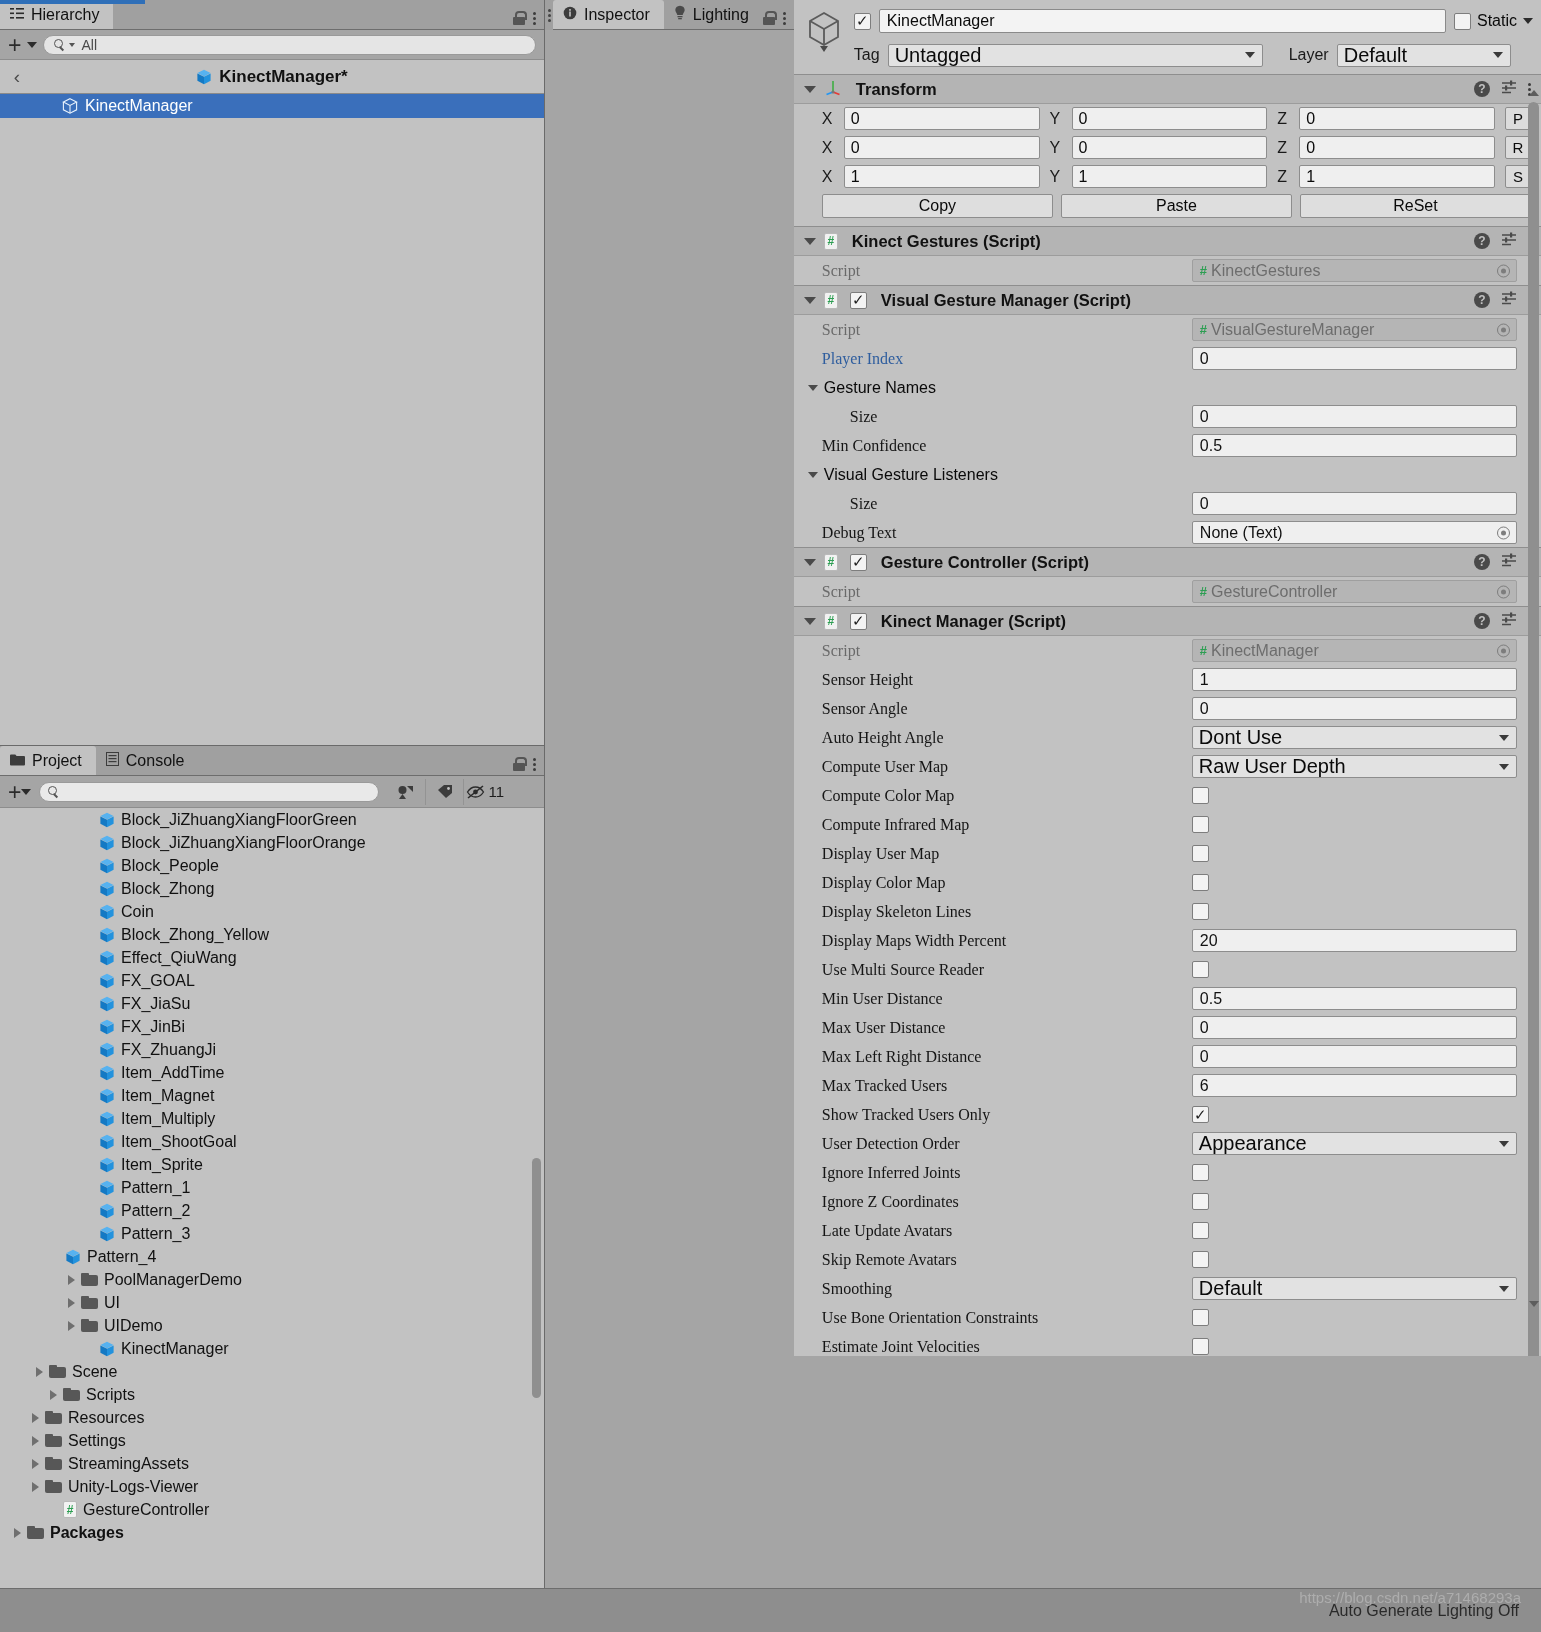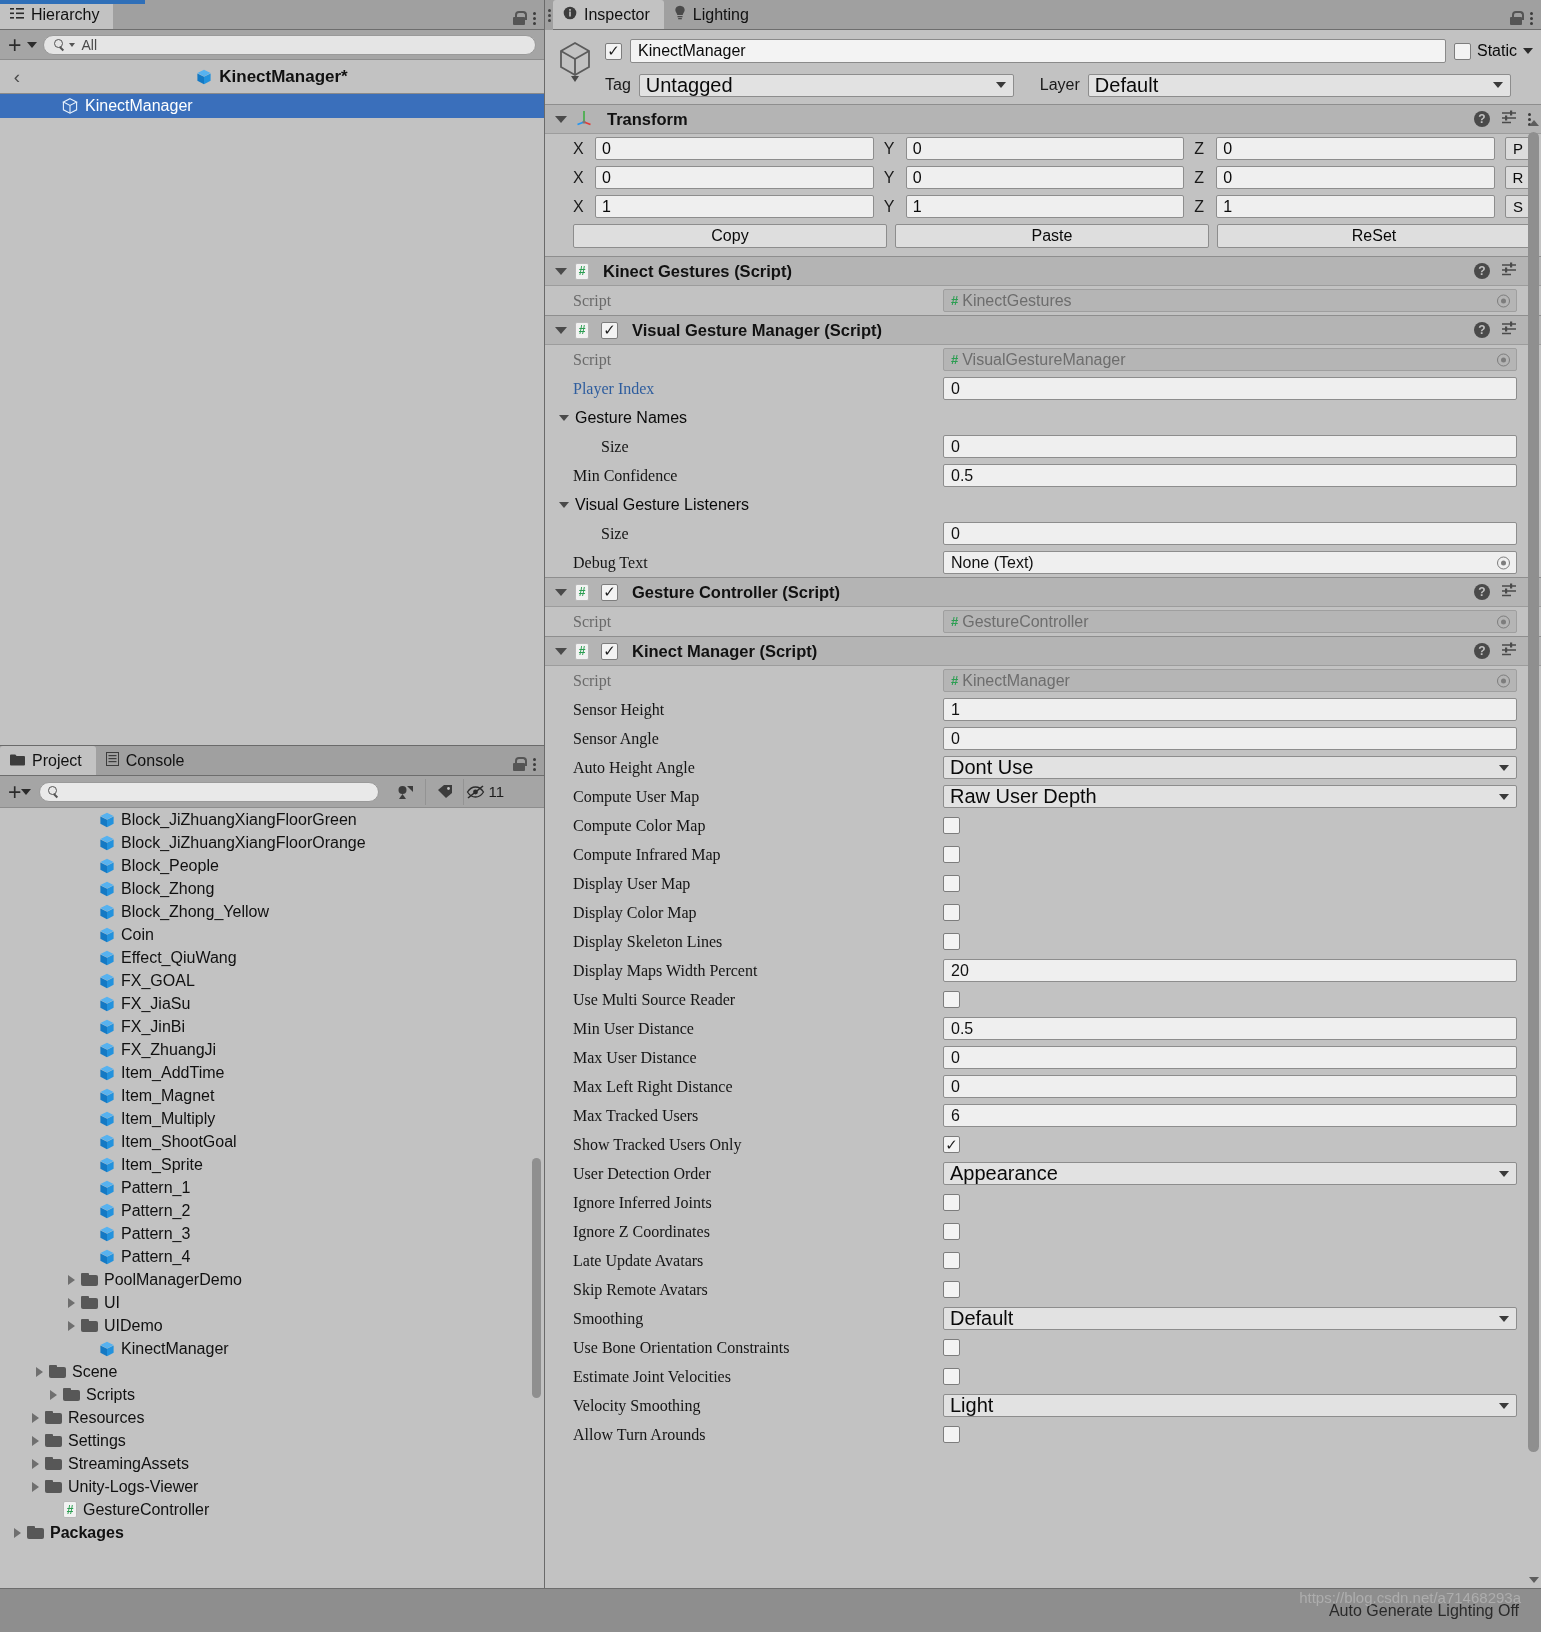--- a/index.html
+++ b/index.html
@@ -101,21 +101,21 @@
   .folder::before { content:""; position:absolute; left:0; top:2px; width:17px; height:11px; background:#575757; border-radius:1px 2px 2px 2px;}
   .folder::after { content:""; position:absolute; left:0; top:0; width:8px; height:3px; background:#575757; border-radius:1px 1px 0 0;}
   .cs-icon { width: 14px; height: 17px; flex:none; background:#f2f2f2; border:1px solid #b9b9b9;
              border-radius: 2px; color: #2c9e52; font-size: 12px; font-weight: bold;
              display:flex; align-items:center; justify-content:center; line-height:1; }
   .bold { font-weight: bold; }
 
   .proj-scroll { position:absolute; right:3px; width:9px; background:#8f8f8f; border-radius:5px; }
 
   
-  .right { width: 996px; height: 1632px; display:flex; flex-direction: column; background:#a5a5a5; }
+  .right { width: 996px; height: 1356px; display:flex; flex-direction: row; background:#a5a5a5; }
   .insp-tabbar { background:#a0a0a0; }
   .insp-tabbar .tab.active { background:#c2c2c2; }
 
   .insp-body { flex:1; background:#c2c2c2; overflow:hidden; position:relative; }
 
   .go-header { display:flex; align-items:flex-start; padding: 8px 8px 4px 10px; gap: 8px; background:#c2c2c2; }
   .go-icon { width: 42px; height: 46px; flex:none; position: relative; padding-top: 2px;}
   .go-rows { flex:1; }
   .go-line1 { display:flex; align-items:center; gap: 8px; height: 26px; }
   .cb { width: 17px; height: 17px; background:#f3f3f3; border:1px solid #7d7d7d; border-radius:2px;
@@ -371,42 +371,42 @@
             </div>
             <div class="prow" style="padding-left: 86px;">
               <span class="tri hidden"></span>
               <span class="cube">
                 <svg width="16" height="16" viewBox="0 0 16 16">
                   <path d="M8 0.7 L14.6 4.1 L8 7.5 L1.4 4.1 Z" fill="#56b2f0"></path>
                   <path d="M1.4 4.4 L8 7.8 L8 15.2 L1.4 11.8 Z" fill="#1479c4"></path>
                   <path d="M14.6 4.4 L8 7.8 L8 15.2 L14.6 11.8 Z" fill="#2392dd"></path>
                 </svg>
               </span>
+              <span>Coin</span>
+            </div>
+            <div class="prow" style="padding-left: 86px;">
+              <span class="tri hidden"></span>
+              <span class="cube">
+                <svg width="16" height="16" viewBox="0 0 16 16">
+                  <path d="M8 0.7 L14.6 4.1 L8 7.5 L1.4 4.1 Z" fill="#56b2f0"></path>
+                  <path d="M1.4 4.4 L8 7.8 L8 15.2 L1.4 11.8 Z" fill="#1479c4"></path>
+                  <path d="M14.6 4.4 L8 7.8 L8 15.2 L14.6 11.8 Z" fill="#2392dd"></path>
+                </svg>
+              </span>
               <span>Block_Zhong_Yellow</span>
             </div>
             <div class="prow" style="padding-left: 86px;">
               <span class="tri hidden"></span>
               <span class="cube">
                 <svg width="16" height="16" viewBox="0 0 16 16">
                   <path d="M8 0.7 L14.6 4.1 L8 7.5 L1.4 4.1 Z" fill="#56b2f0"></path>
                   <path d="M1.4 4.4 L8 7.8 L8 15.2 L1.4 11.8 Z" fill="#1479c4"></path>
                   <path d="M14.6 4.4 L8 7.8 L8 15.2 L14.6 11.8 Z" fill="#2392dd"></path>
                 </svg>
               </span>
-              <span>Coin</span>
-            </div>
-            <div class="prow" style="padding-left: 86px;">
-              <span class="tri hidden"></span>
-              <span class="cube">
-                <svg width="16" height="16" viewBox="0 0 16 16">
-                  <path d="M8 0.7 L14.6 4.1 L8 7.5 L1.4 4.1 Z" fill="#56b2f0"></path>
-                  <path d="M1.4 4.4 L8 7.8 L8 15.2 L1.4 11.8 Z" fill="#1479c4"></path>
-                  <path d="M14.6 4.4 L8 7.8 L8 15.2 L14.6 11.8 Z" fill="#2392dd"></path>
-                </svg>
-              </span>
               <span>Effect_QiuWang</span>
             </div>
             <div class="prow" style="padding-left: 86px;">
               <span class="tri hidden"></span>
               <span class="cube">
                 <svg width="16" height="16" viewBox="0 0 16 16">
                   <path d="M8 0.7 L14.6 4.1 L8 7.5 L1.4 4.1 Z" fill="#56b2f0"></path>
                   <path d="M1.4 4.4 L8 7.8 L8 15.2 L1.4 11.8 Z" fill="#1479c4"></path>
                   <path d="M14.6 4.4 L8 7.8 L8 15.2 L14.6 11.8 Z" fill="#2392dd"></path>
                 </svg>
@@ -527,21 +527,21 @@
               <span class="tri hidden"></span>
               <span class="cube">
                 <svg width="16" height="16" viewBox="0 0 16 16">
                   <path d="M8 0.7 L14.6 4.1 L8 7.5 L1.4 4.1 Z" fill="#56b2f0"></path>
                   <path d="M1.4 4.4 L8 7.8 L8 15.2 L1.4 11.8 Z" fill="#1479c4"></path>
                   <path d="M14.6 4.4 L8 7.8 L8 15.2 L14.6 11.8 Z" fill="#2392dd"></path>
                 </svg>
               </span>
               <span>Pattern_3</span>
             </div>
-            <div class="prow" style="padding-left: 86px;">
+            <div class="prow" style="padding-left: 52px;">
               <span class="tri hidden"></span>
               <span class="cube">
                 <svg width="16" height="16" viewBox="0 0 16 16">
                   <path d="M8 0.7 L14.6 4.1 L8 7.5 L1.4 4.1 Z" fill="#56b2f0"></path>
                   <path d="M1.4 4.4 L8 7.8 L8 15.2 L1.4 11.8 Z" fill="#1479c4"></path>
                   <path d="M14.6 4.4 L8 7.8 L8 15.2 L14.6 11.8 Z" fill="#2392dd"></path>
                 </svg>
               </span>
               <span>Pattern_4</span>
             </div>

